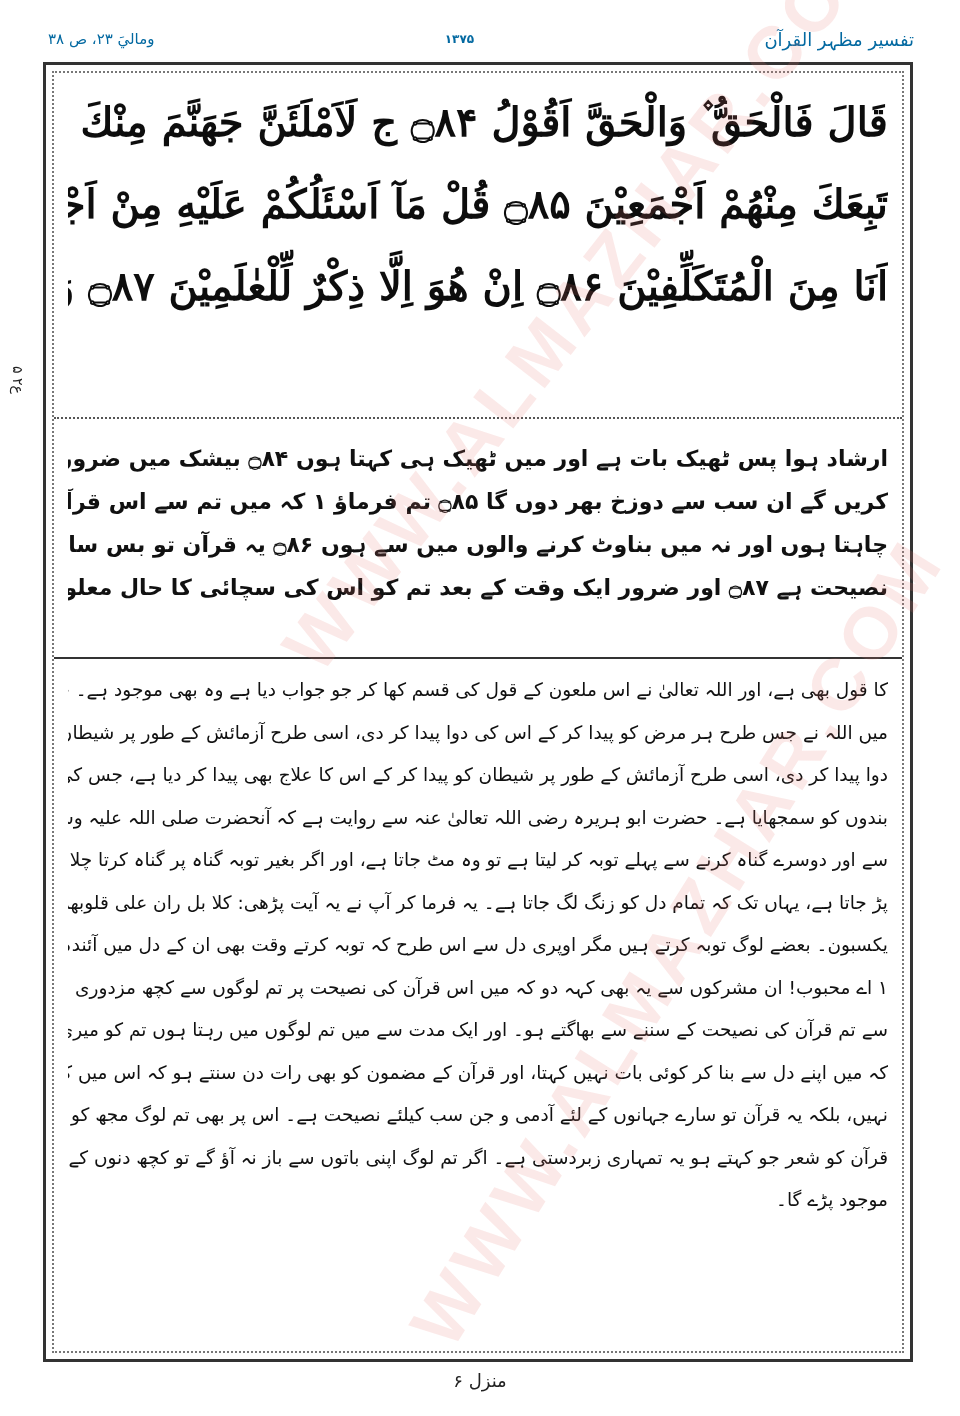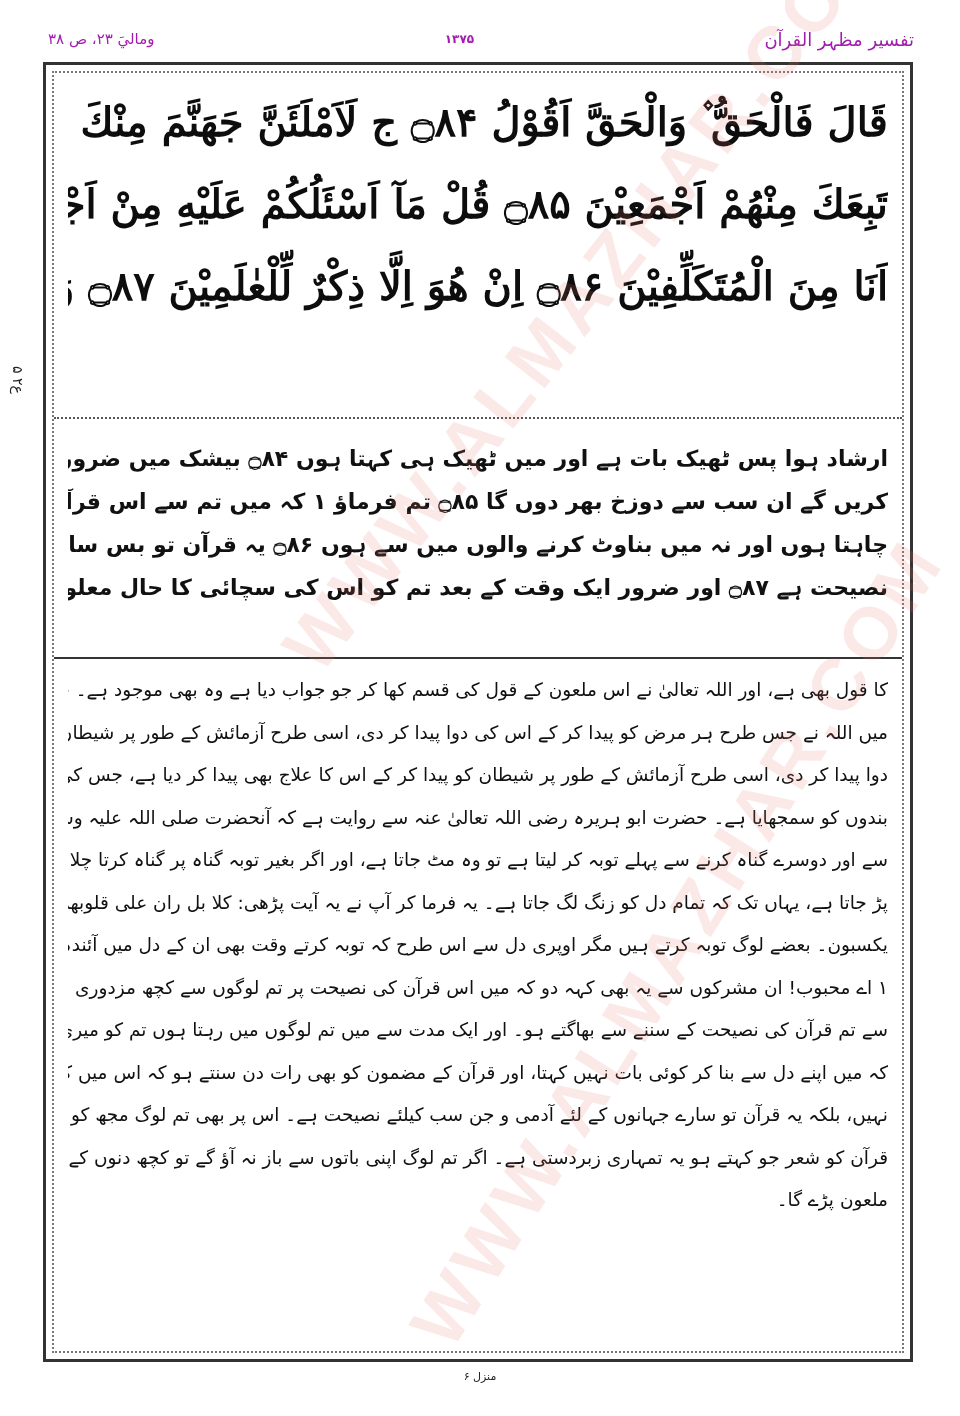--- a/index.html
+++ b/index.html
@@ -22,21 +22,21 @@
       width: 866px;
       height: 34px;
       display: flex;
       justify-content: space-between;
       align-items: center;
       direction: ltr;
     }
     .hdr-left, .hdr-right, .hdr-center {
       font-family: "DejaVu Sans", sans-serif;
       font-size: 17px;
-      color: #a21caf;
+      color: #0369a1;
     }
     .hdr-center {
       font-size: 12px;
       font-weight: bold;
       letter-spacing: 1px;
     }
     .hdr-right {
       direction: rtl;
       font-size: 18px;
     }
@@ -158,21 +158,21 @@
     }
 
     .page-footer {
       position: absolute;
       top: 1370px;
       left: 0;
       width: 960px;
       text-align: center;
       direction: rtl;
       font-family: "DejaVu Sans", sans-serif;
-      font-size: 11px;
+      font-size: 18px;
       color: #222;
     }
 
     .watermark {
       position: absolute;
       font-family: "Liberation Sans", sans-serif;
       font-weight: bold;
       font-size: 74px;
       letter-spacing: 6px;
       color: rgba(232, 120, 110, 0.16);
@@ -224,21 +224,21 @@
       <div class="comm-line">دوا پیدا کر دی، اسی طرح آزمائش کے طور پر شیطان کو پیدا کر کے اس کا علاج بھی پیدا کر دیا ہے، جس کی تاثیر کو قسم کھا کر اپنے</div>
       <div class="comm-line">بندوں کو سمجھایا ہے۔ حضرت ابو ہریرہ رضی اللہ تعالیٰ عنہ سے روایت ہے کہ آنحضرت صلی اللہ علیہ وسلم نے فرمایا کہ گناہ کرنے والا دل</div>
       <div class="comm-line">سے اور دوسرے گناہ کرنے سے پہلے توبہ کر لیتا ہے تو وہ مٹ جاتا ہے، اور اگر بغیر توبہ گناہ پر گناہ کرتا چلا جاتا ہے تو داغ پر داغ</div>
       <div class="comm-line">پڑ جاتا ہے، یہاں تک کہ تمام دل کو زنگ لگ جاتا ہے۔ یہ فرما کر آپ نے یہ آیت پڑھی: کلا بل ران علی قلوبهم ماكانوا</div>
       <div class="comm-line">یکسبون۔ بعضے لوگ توبہ کرتے ہیں مگر اوپری دل سے اس طرح کہ توبہ کرتے وقت بھی ان کے دل میں آئندہ گناہ کی جانب</div>
       <div class="comm-line">۱ اے محبوب! ان مشرکوں سے یہ بھی کہہ دو کہ میں اس قرآن کی نصیحت پر تم لوگوں سے کچھ مزدوری نہیں مانگتا، جس کی وجہ</div>
       <div class="comm-line">سے تم قرآن کی نصیحت کے سننے سے بھاگتے ہو۔ اور ایک مدت سے میں تم لوگوں میں رہتا ہوں تم کو میری عادت معلوم ہے</div>
       <div class="comm-line">کہ میں اپنے دل سے بنا کر کوئی بات نہیں کہتا، اور قرآن کے مضمون کو بھی رات دن سنتے ہو کہ اس میں کوئی بات بناوٹ کی</div>
       <div class="comm-line">نہیں، بلکہ یہ قرآن تو سارے جہانوں کے لئے آدمی و جن سب کیلئے نصیحت ہے۔ اس پر بھی تم لوگ مجھ کو جھوٹا شاعر اور</div>
       <div class="comm-line">قرآن کو شعر جو کہتے ہو یہ تمہاری زبردستی ہے۔ اگر تم لوگ اپنی باتوں سے باز نہ آؤ گے تو کچھ دنوں کے بعد اس کا خمیازہ تم کو</div>
-      <div class="comm-line last">ملعون پڑے گا۔</div>
+      <div class="comm-line last">موجود پڑے گا۔</div>
     </div>
 
   </div>
 </div>
 
 <div class="watermark wm-1">WWW.ALMAZHAR.COM</div>
 <div class="watermark wm-2">WWW.ALMAZHAR.COM</div>
 
 <div class="page-footer">منزل ۶</div>
 

